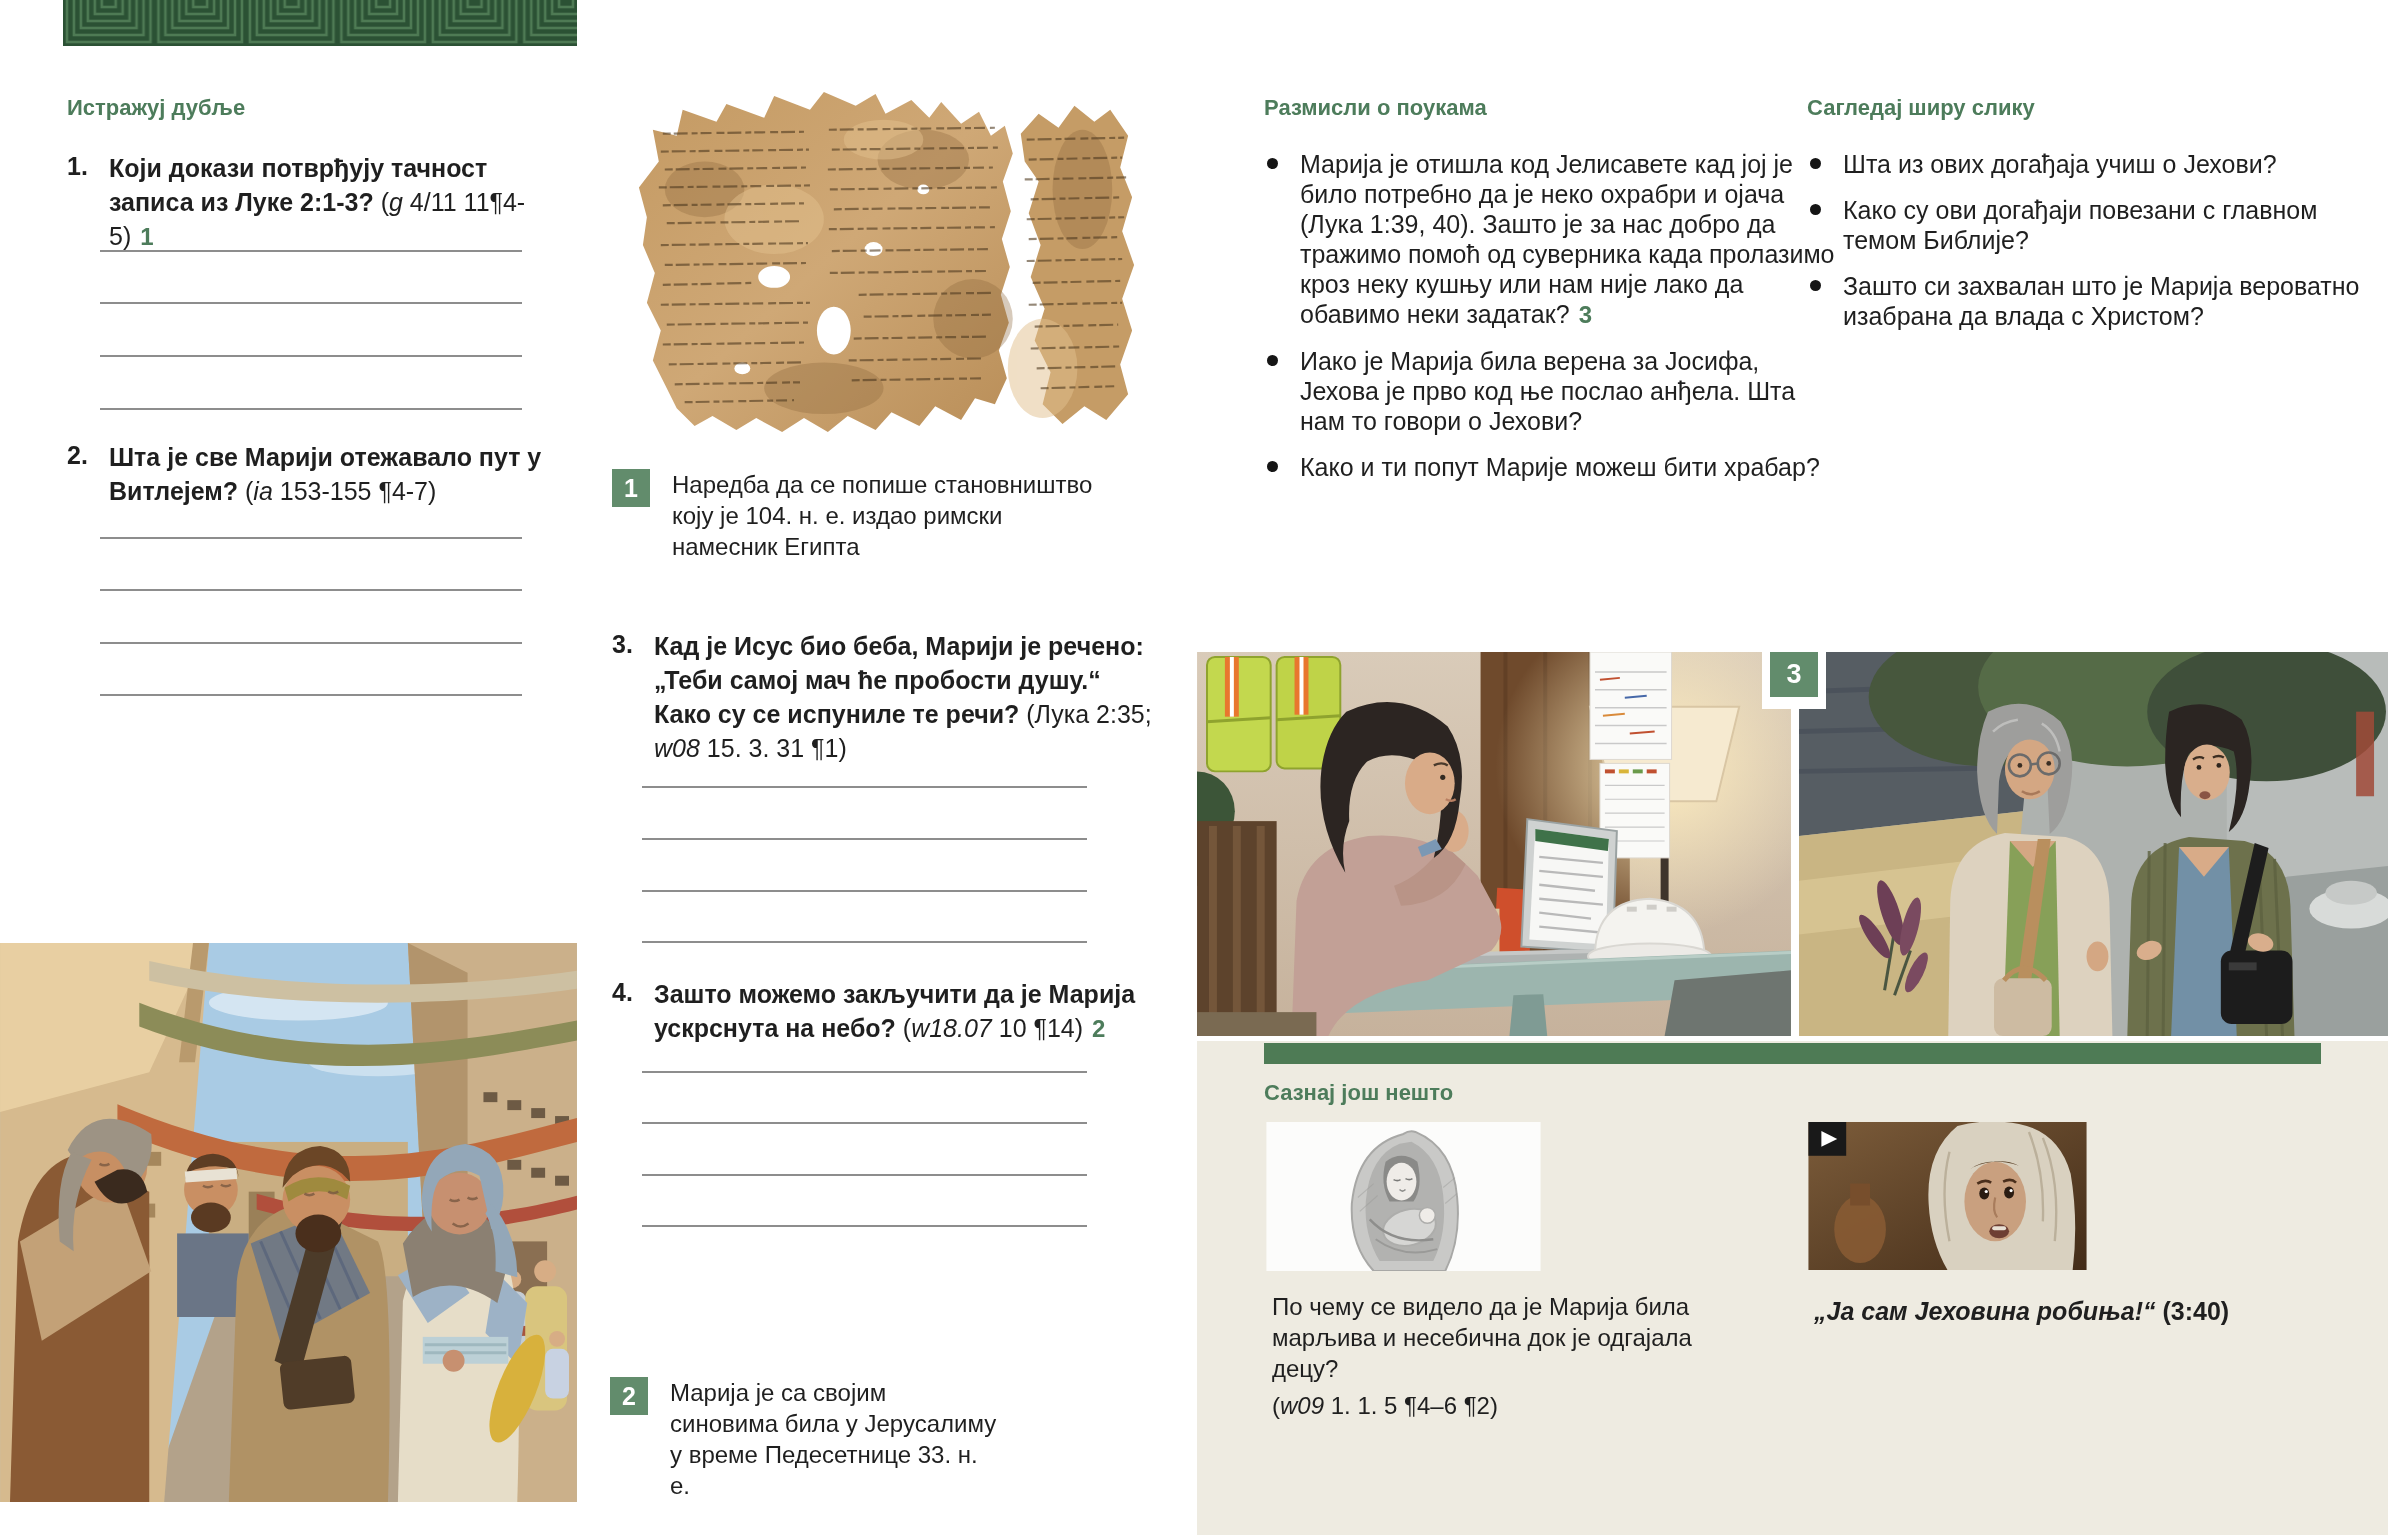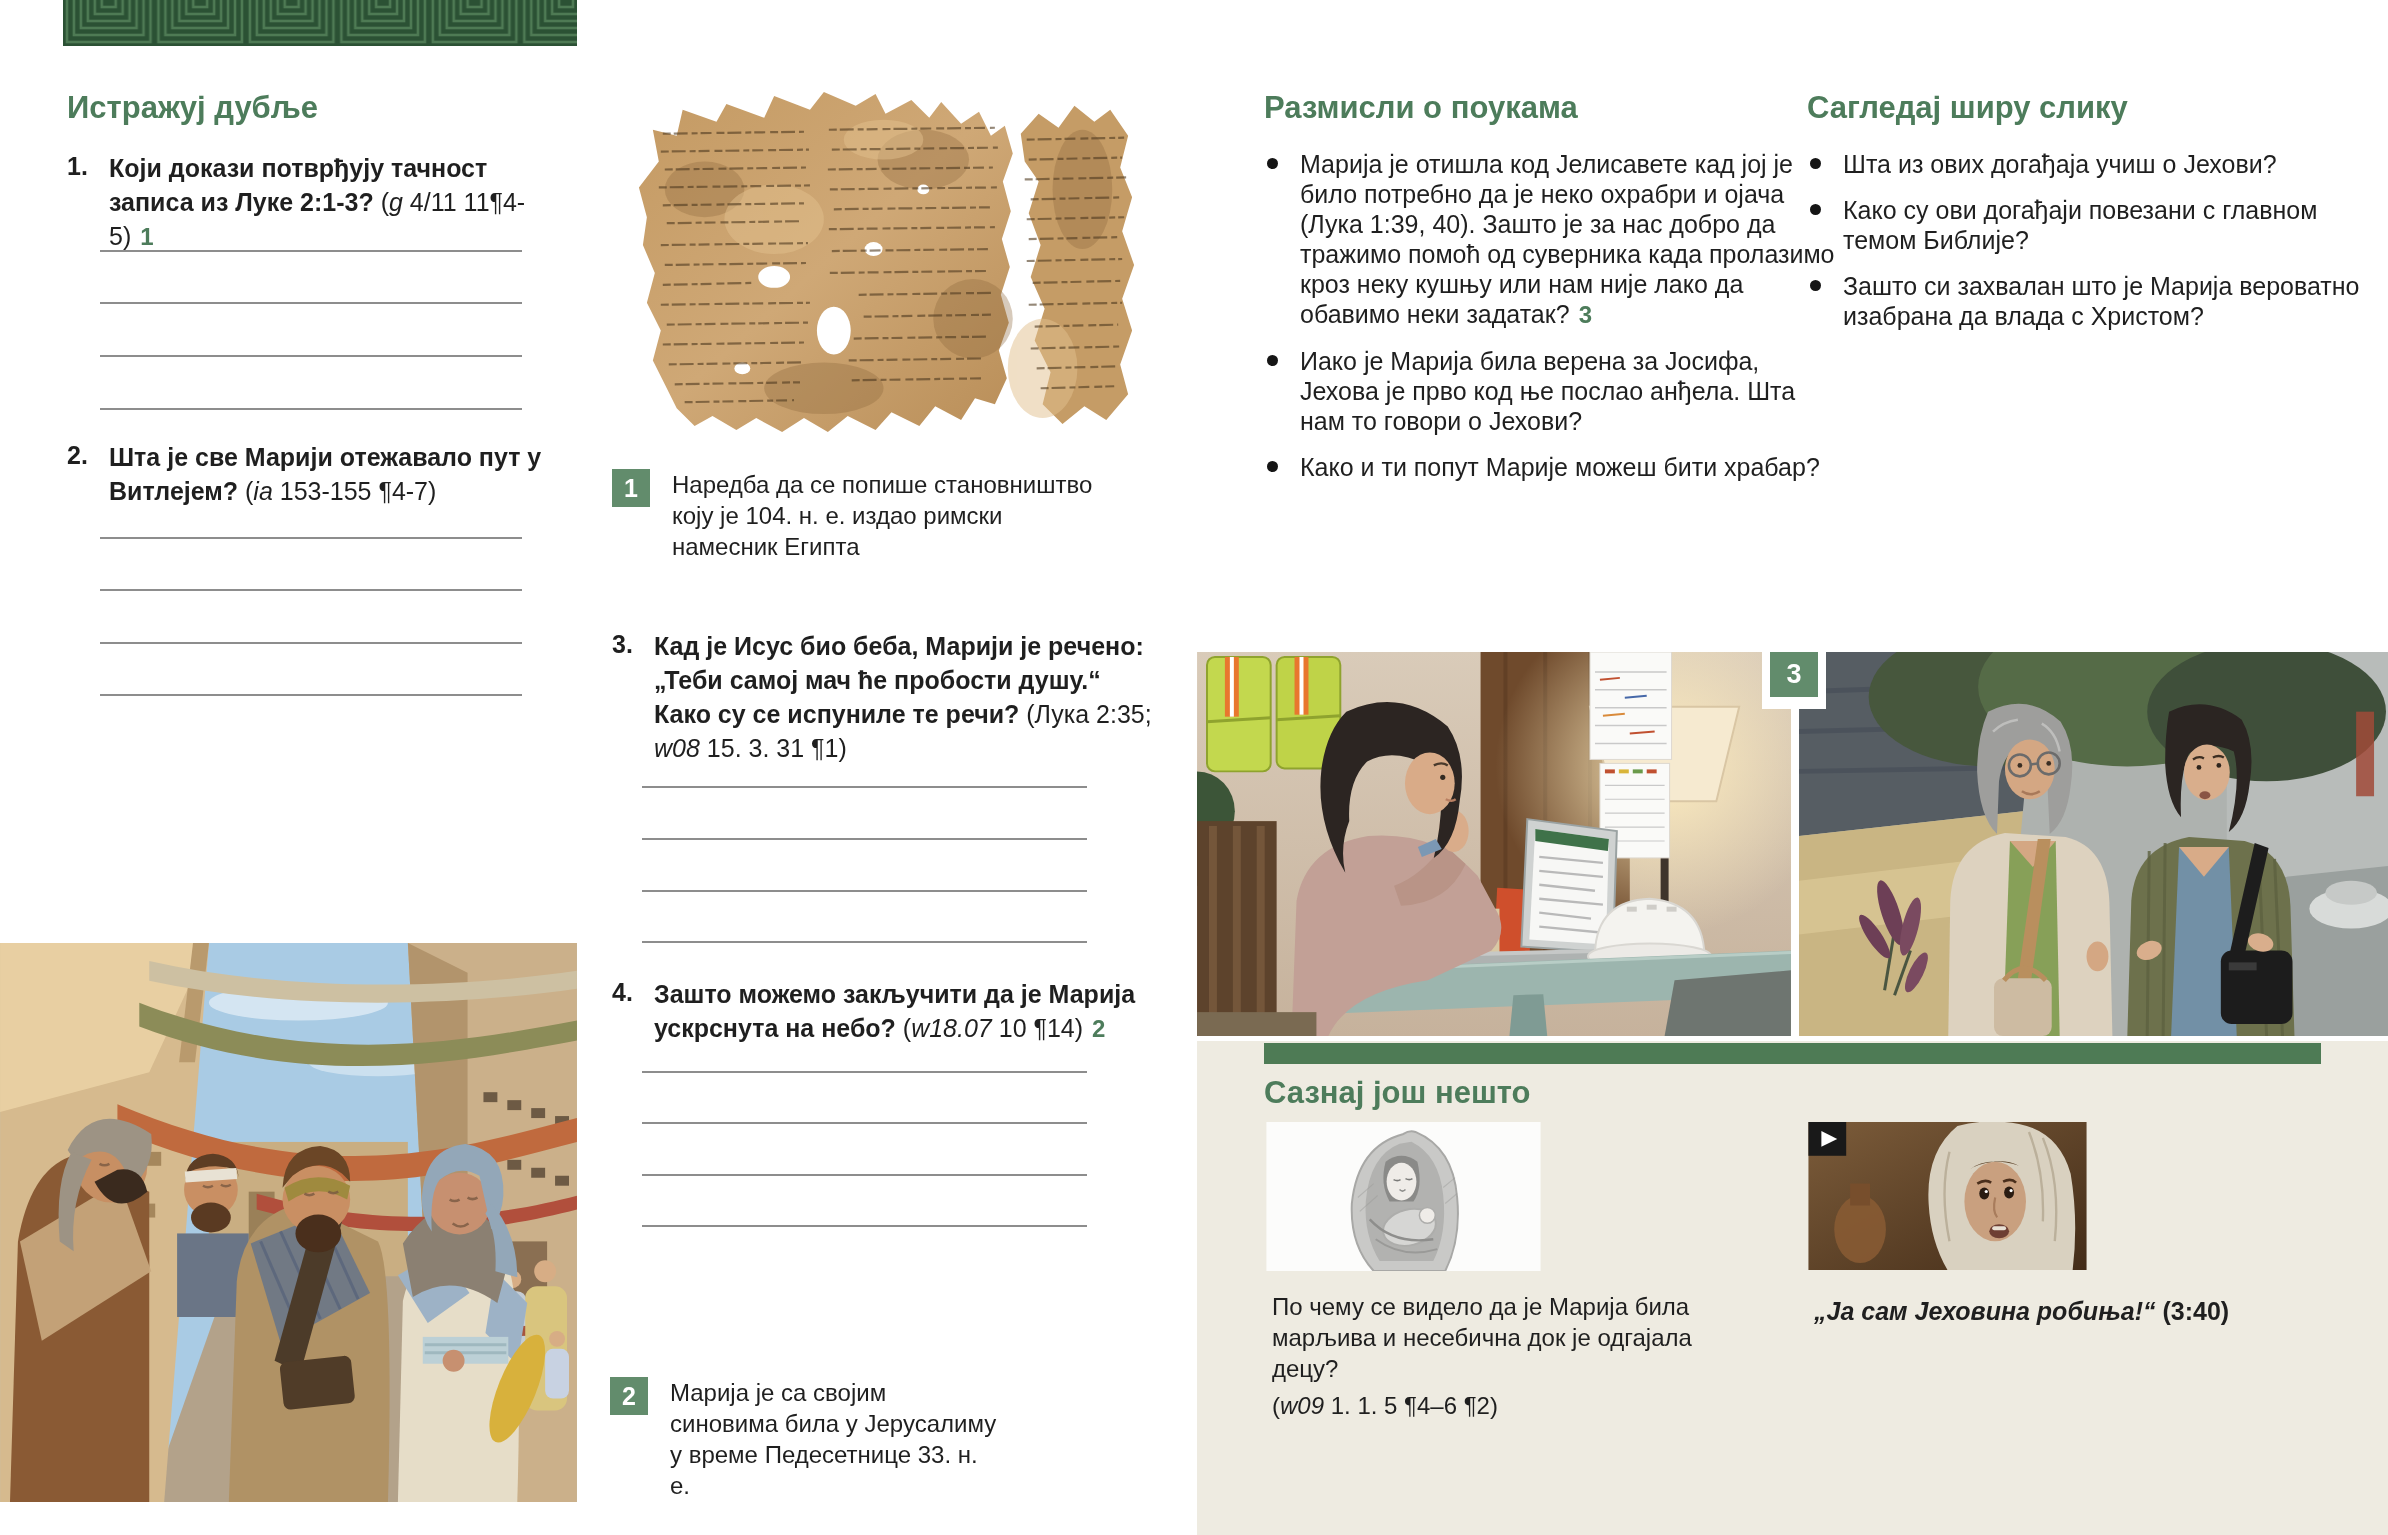--- a/index.html
+++ b/index.html
@@ -2,21 +2,21 @@
 <html><head>
 <meta charset="utf-8">
 <style>
   html,body{margin:0;padding:0;background:#ffffff;}
   .page{position:relative;width:2388px;height:1535px;background:#fff;overflow:hidden;
         font-family:"Liberation Sans","DejaVu Sans",sans-serif;color:#1f1f1f;}
   .abs{position:absolute;}
   svg{display:block;width:100%;height:100%;}
 
   
-  .h-green{position:absolute;color:#4d7c5b;font-weight:bold;font-size:31px;line-height:36px;margin:0;}
+  .h-green{position:absolute;color:#4d7c5b;font-weight:bold;font-size:22px;line-height:36px;margin:0;}
 
   
   .question{position:absolute;display:flex;font-size:25px;line-height:34px;}
   .qnum{flex:none;width:40px;font-weight:bold;}
   .qtext{margin:2px;}
   .b{font-weight:bold;}
   .i{font-style:italic;}
   .bi{font-weight:bold;font-style:italic;}
   .g{color:#4d7c5b;font-weight:bold;font-size:24px;margin-left:9px;}
 

